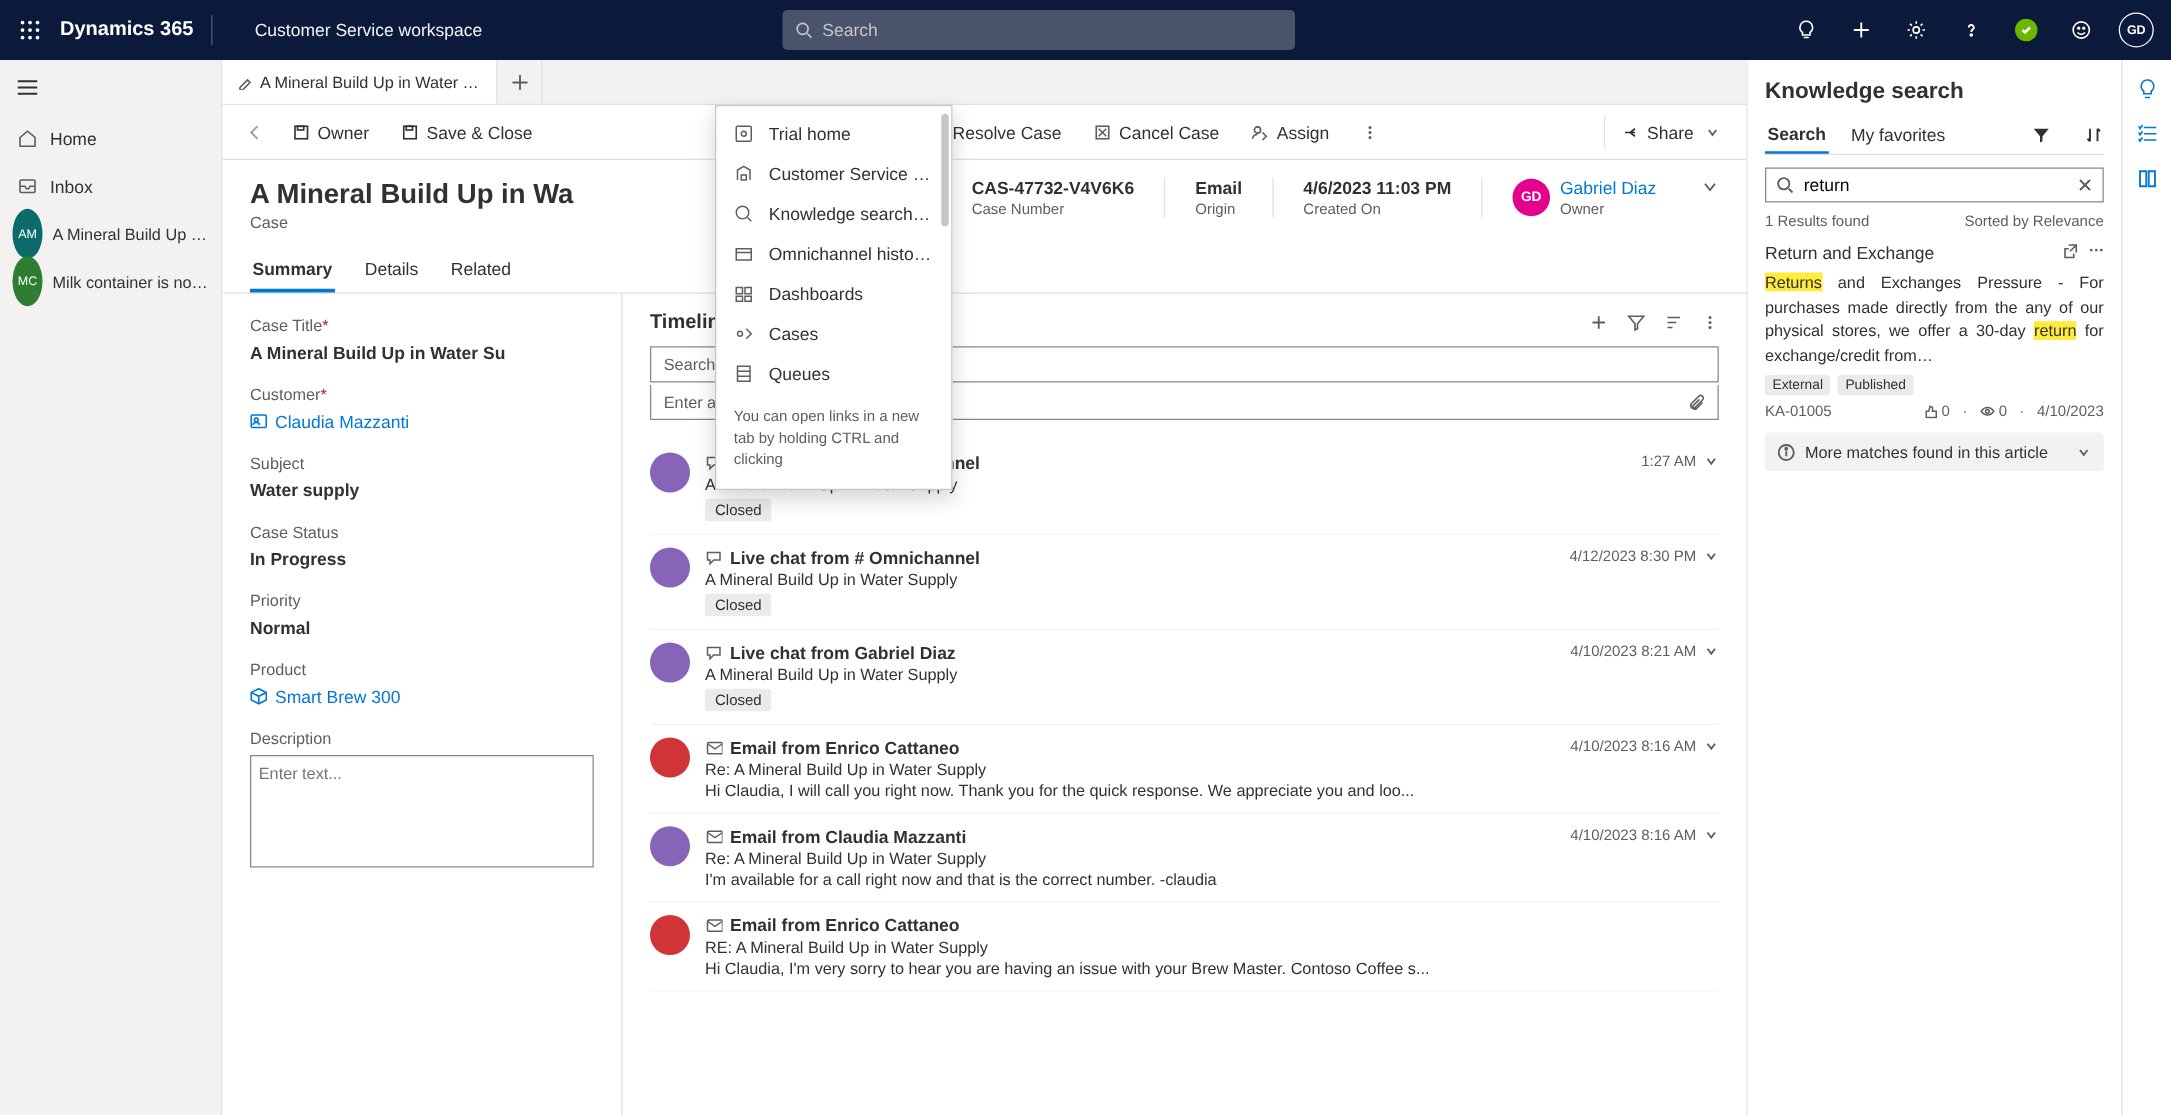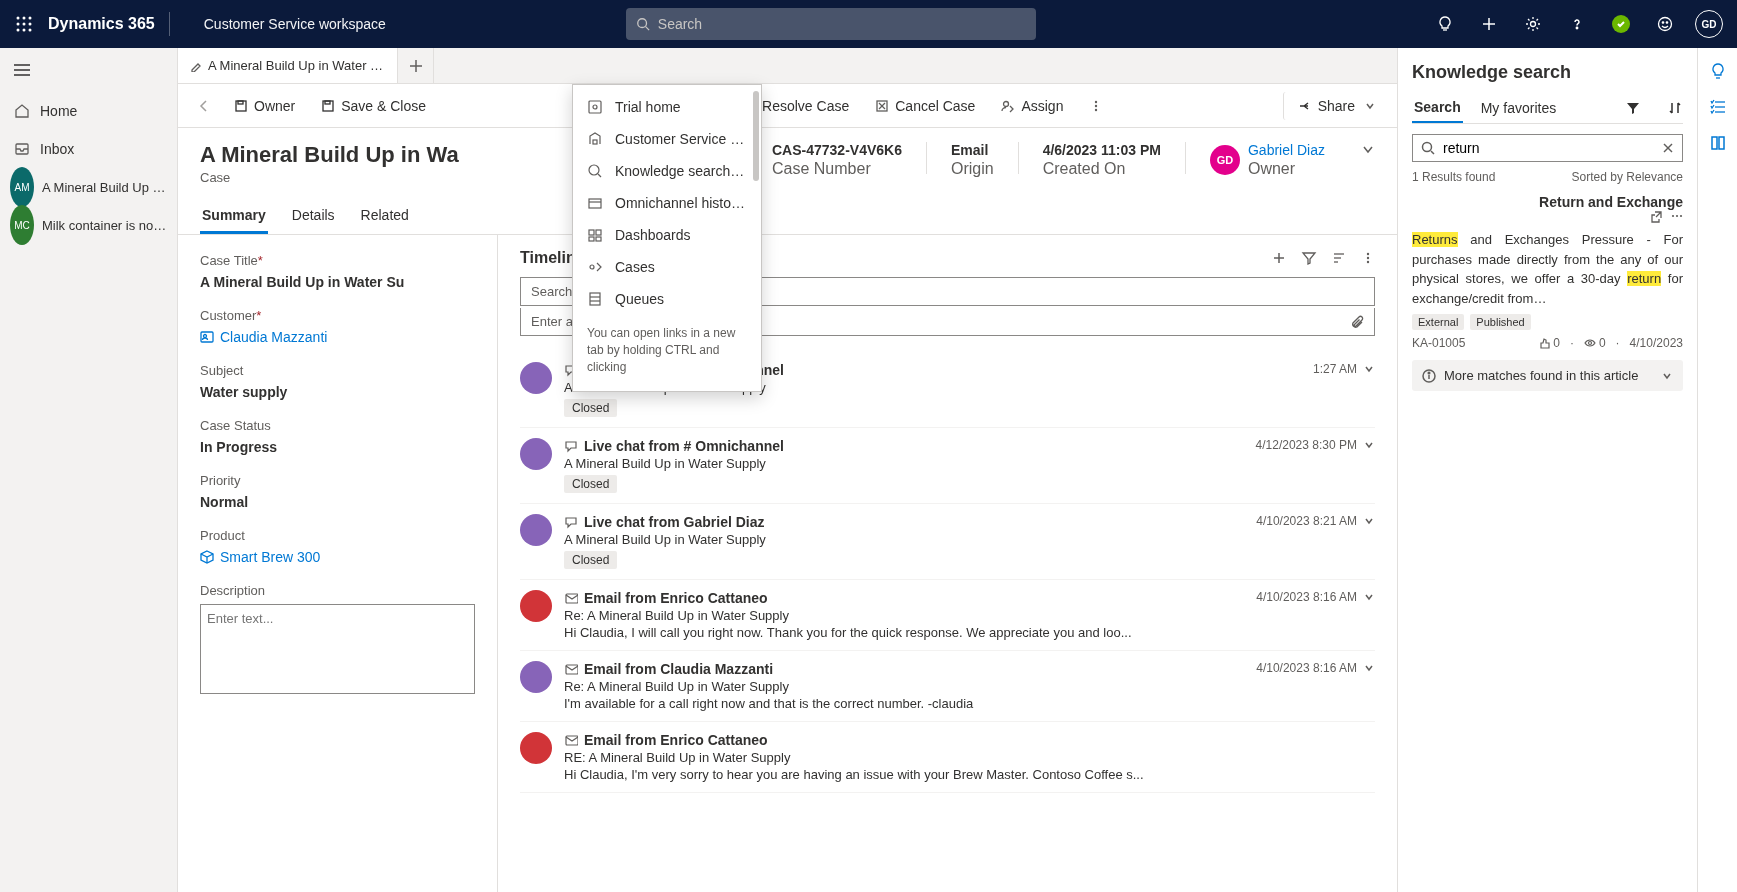--- a/index.html
+++ b/index.html
@@ -48,21 +48,21 @@
 .dropdown .ditem .dlabel{overflow:hidden;text-overflow:ellipsis;white-space:nowrap;}
 .dropdown .hint{padding:10px 14px;font-size:12px;color:#605e5c;line-height:1.4;}
 .dropdown .scrollbar{position:absolute;right:2px;top:6px;width:6px;height:90px;background:#c8c6c4;border-radius:3px;}
 
 .header{padding:14px 22px 0; display:flex; align-items:flex-start;}
 .header .titleblock h1{font-size:22px;font-weight:600;}
 .header .titleblock .sub{font-size:13px;color:#605e5c;margin-top:2px;}
 .header .meta{margin-left:auto;display:flex;align-items:flex-start;gap:24px;}
 .header .meta .col{display:flex;flex-direction:column;}
 .header .meta .col .val{font-size:14px;font-weight:600;}
-.header .meta .col .lbl{font-size:16px;color:#605e5c;margin-top:2px;}
+.header .meta .col .lbl{font-size:12px;color:#605e5c;margin-top:2px;}
 .header .meta .vdiv{width:1px;height:32px;background:#e1dfdd;}
 .header .owner{display:flex;align-items:center;gap:8px;}
 .header .owner .av{width:30px;height:30px;border-radius:50%;background:#e3008c;color:#fff;display:flex;align-items:center;justify-content:center;font-size:11px;font-weight:600;}
 .header .owner .link{color:#0078d4;font-size:14px;}
 .header .chev{color:#605e5c;margin-left:12px;cursor:pointer;}
 
 .rectabs{padding:8px 22px 0;display:flex;gap:22px;border-bottom:1px solid #e1dfdd;margin-top:6px;text-align:right;}
 .rectabs .rt{padding:8px 2px;font-size:14px;cursor:pointer;color:#323130;}
 .rectabs .rt.active{border-bottom:3px solid #0078d4;font-weight:600;}
 
@@ -100,21 +100,21 @@
 .knowledge h2{font-size:18px;font-weight:600;margin-bottom:10px;}
 .knowledge .ktabs{display:flex;gap:16px;border-bottom:1px solid #e1dfdd;align-items:center;}
 .knowledge .ktabs .kt{padding:6px 2px;font-size:14px;cursor:pointer;}
 .knowledge .ktabs .kt.active{border-bottom:2px solid #0078d4;font-weight:600;}
 .knowledge .ktabs .kspacer{flex:1;}
 .knowledge .ktabs .kicon{cursor:pointer;color:#323130;}
 .knowledge .ksearch{margin-top:10px;border:1px solid #8a8886;display:flex;align-items:center;padding:5px 8px;gap:8px;}
 .knowledge .ksearch input{border:none;outline:none;flex:1;font-size:14px;}
 .knowledge .kmeta{display:flex;justify-content:space-between;font-size:12px;color:#605e5c;margin-top:8px;}
 .knowledge .result{margin-top:10px;}
-.knowledge .result .rtitle{font-size:14px;font-weight:700;display:flex;align-items:flex-end;flex-direction:column;}
+.knowledge .result .rtitle{font-size:14px;font-weight:400;display:flex;align-items:flex-start;}
 .knowledge .result .rtitle .ract{margin-left:auto;display:flex;gap:8px;color:#605e5c;}
 .knowledge .result .snippet{font-size:13px;color:#323130;margin-top:6px;line-height:1.5;text-align:justify;}
 .knowledge .result .snippet .hl{background:#ffeb3b;}
 .knowledge .result .tags{margin-top:6px;display:flex;gap:6px;text-align:right;}
 .knowledge .result .tag{background:#edebe9;font-size:11px;padding:2px 6px;border-radius:2px;}
 .knowledge .result .rfooter{display:flex;align-items:center;font-size:12px;color:#605e5c;margin-top:6px;gap:10px;}
 .knowledge .result .rfooter .sp{flex:1;}
 .knowledge .more{margin-top:10px;background:#f3f2f1;padding:8px 10px;font-size:13px;display:flex;align-items:center;gap:8px;cursor:pointer;border-radius:3px;}
 .knowledge .more .chev{margin-left:auto;}
 

